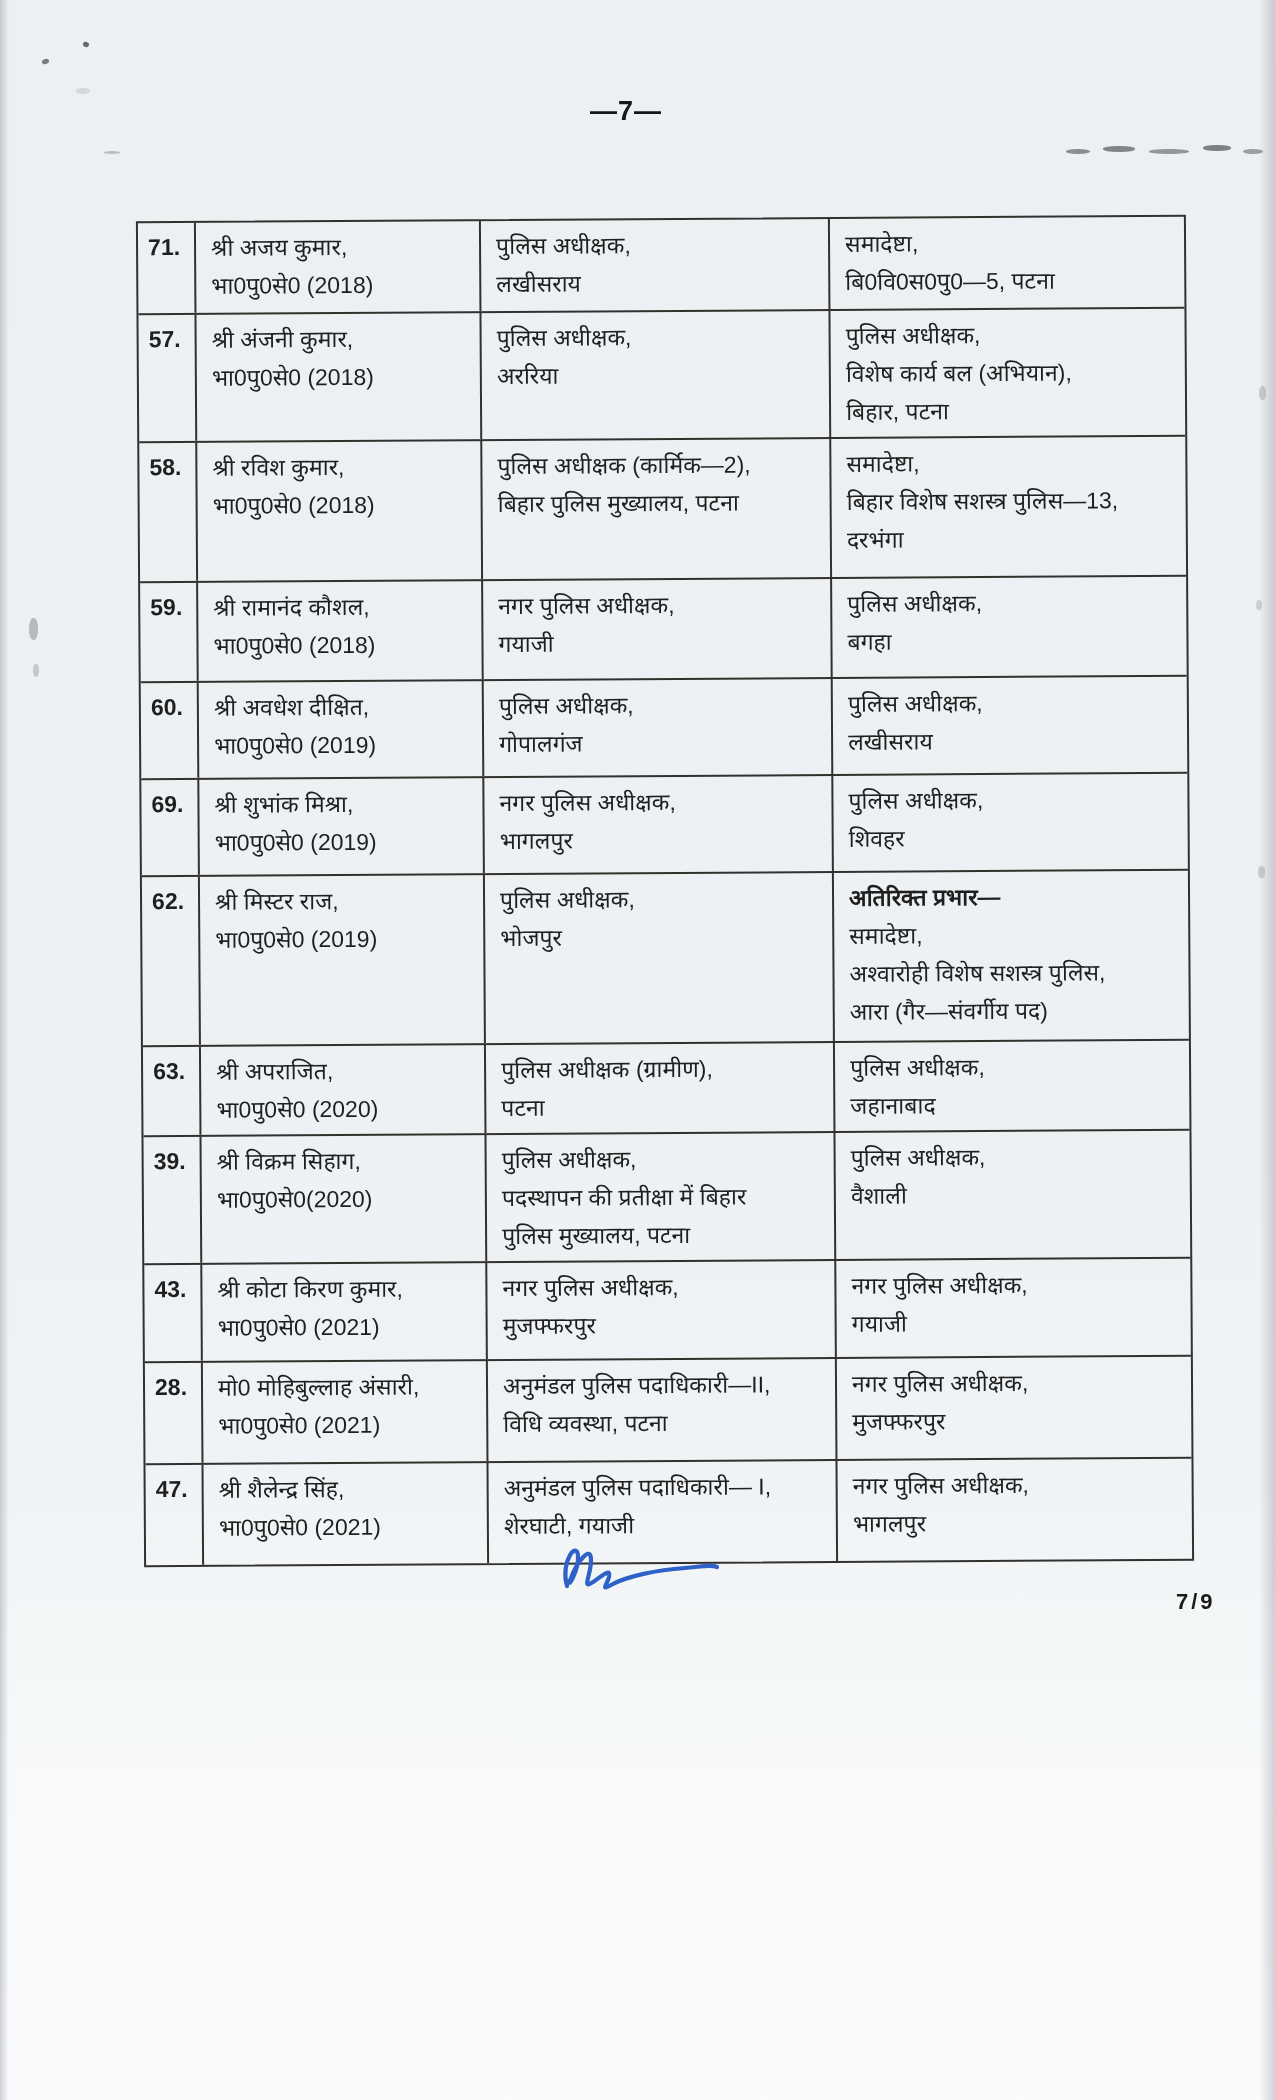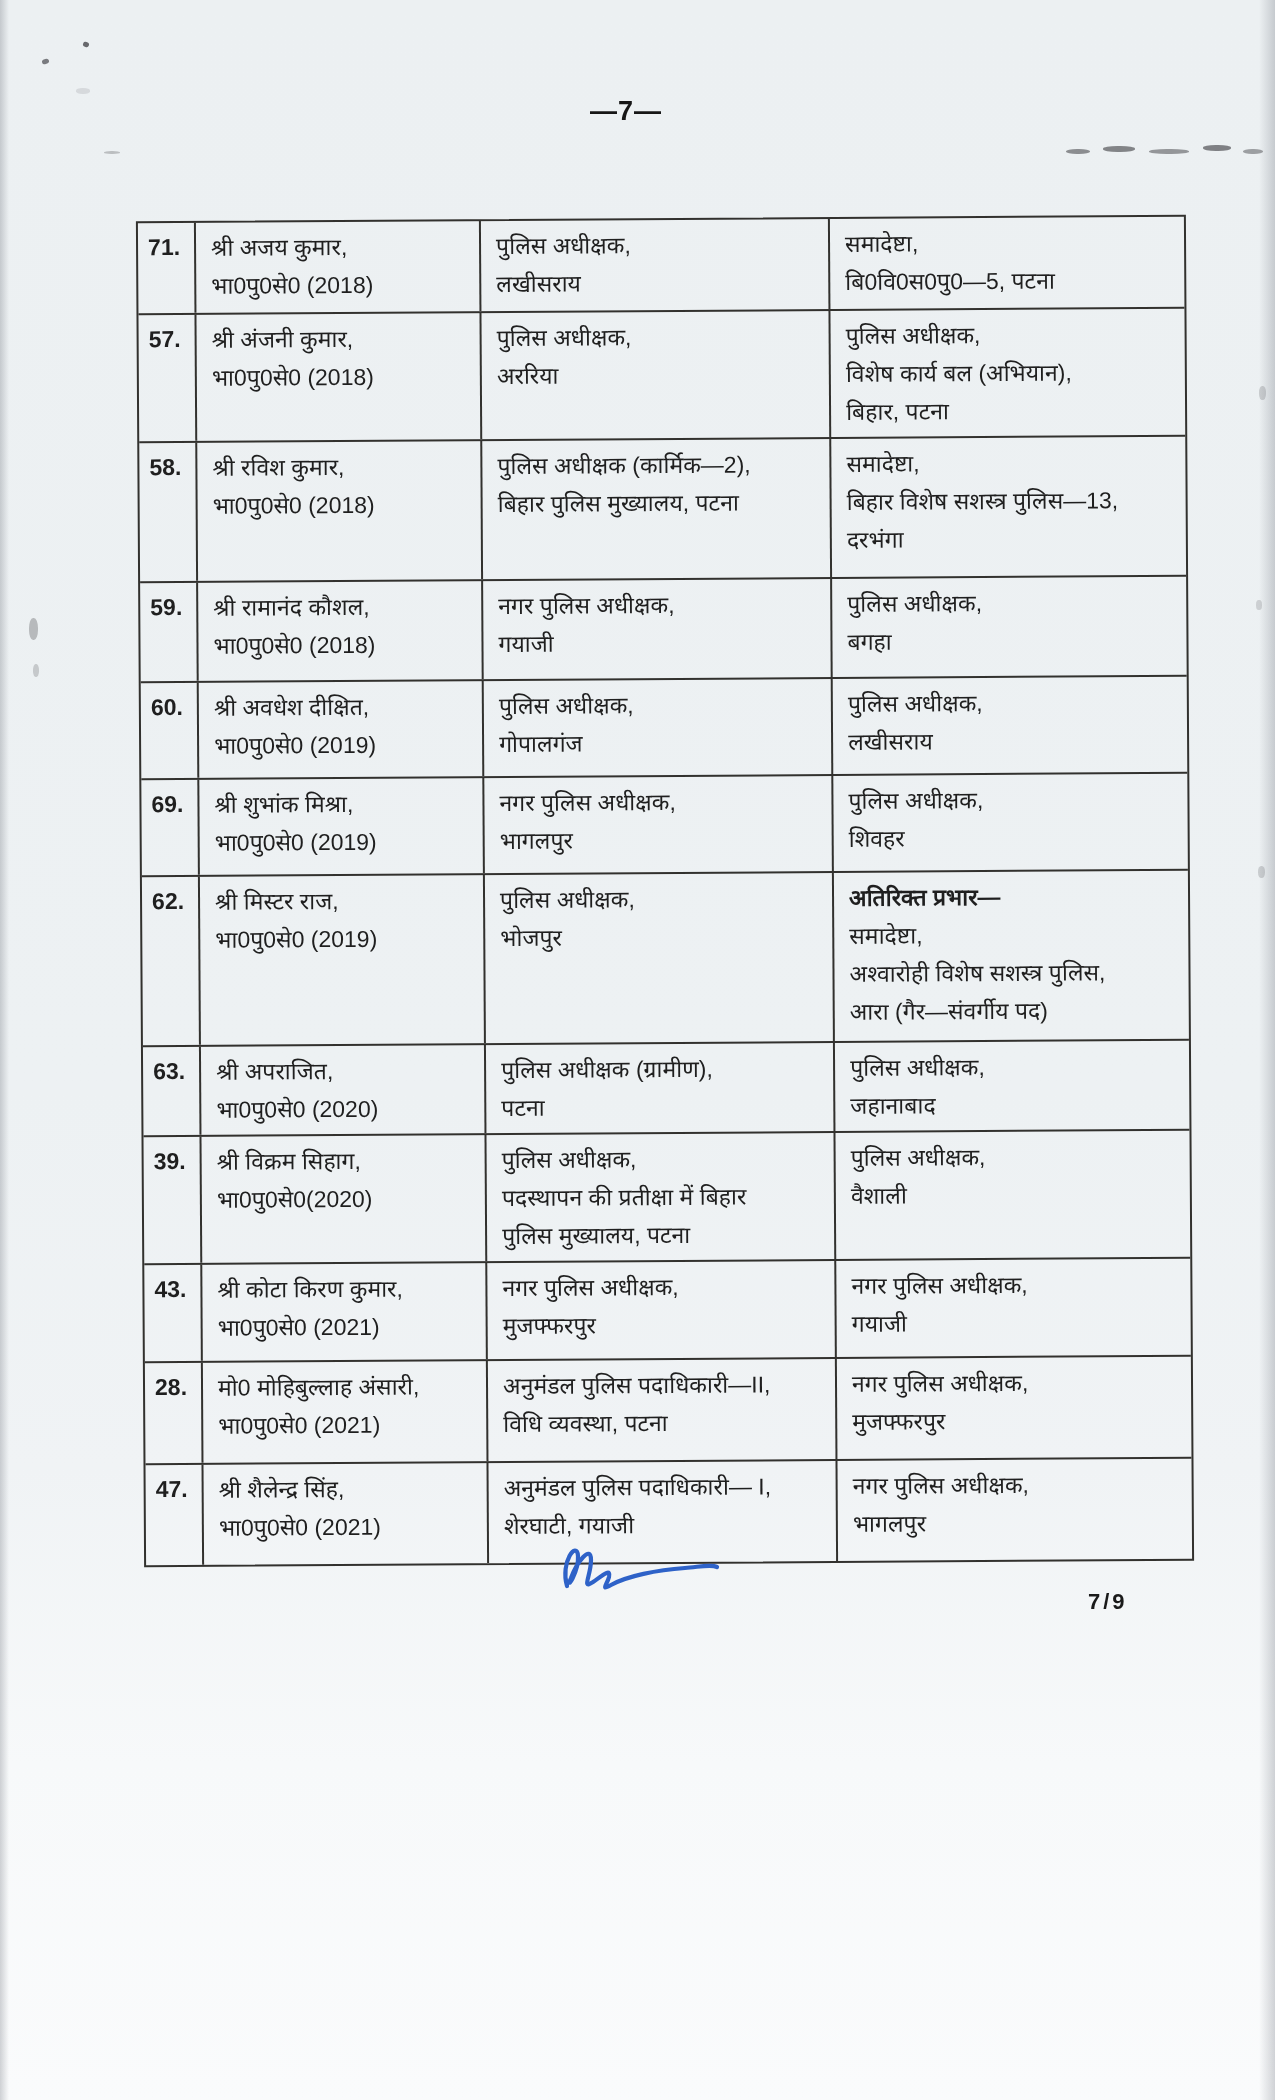--- a/index.html
+++ b/index.html
@@ -44,21 +44,21 @@
     border-right:2px solid #32312e;
     font-weight:bold;font-size:23px;padding:9px 2px 2px 10px;line-height:30px;
   }
   .cell.name{border-right:2px solid #32312e;}
   .cell.current{border-right:2px solid #32312e;}
   .line{white-space:nowrap;}
   .line.bold{font-weight:bold;}
 
   .signature{position:absolute;left:553px;top:1534px;width:170px;height:66px;}
   .page-indicator{
-    position:absolute;left:1088px;top:1589px;
+    position:absolute;left:1176px;top:1589px;
     font-size:22px;font-weight:bold;letter-spacing:3px;color:#1a1a1a;
   }
 </style>
 </head>
 <body style="color: rgb(31, 31, 31);">
 
 <div class="page">
 
   <div class="edge-left"></div>
   <div class="edge-right"></div>

